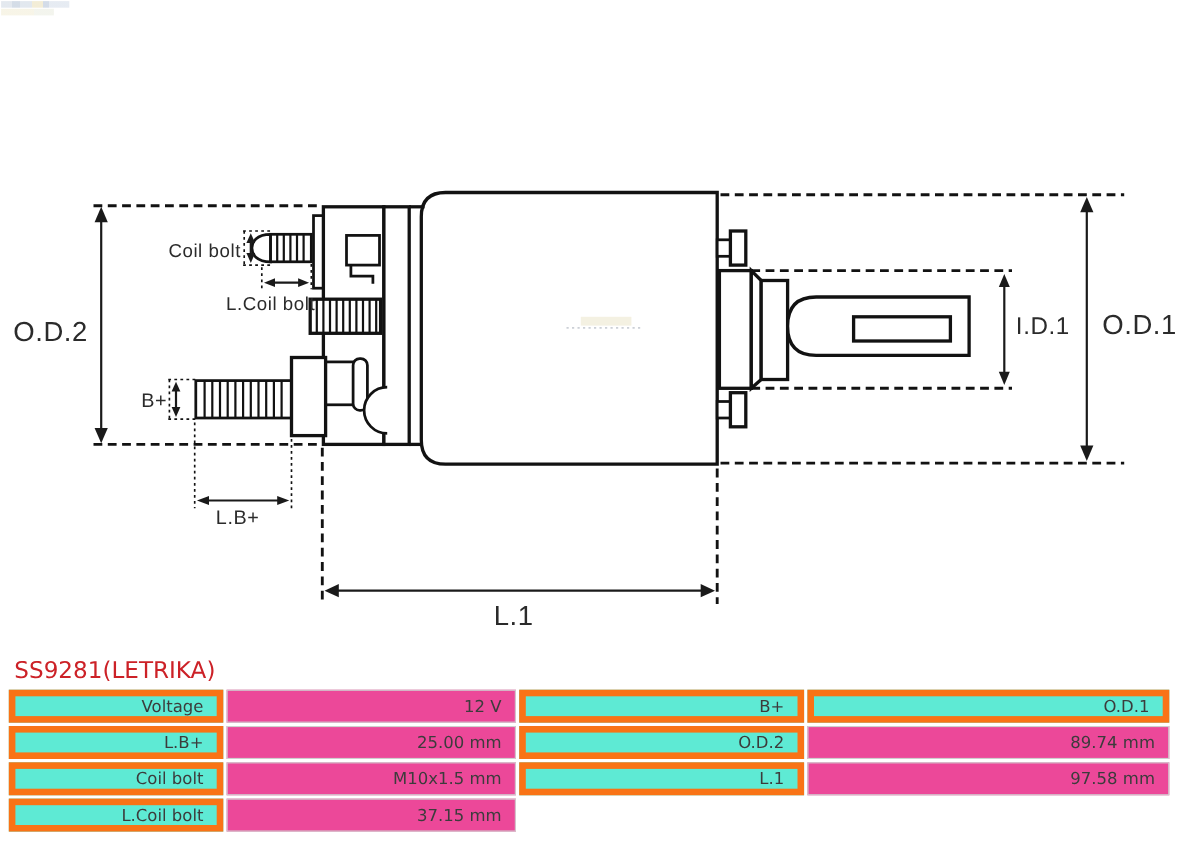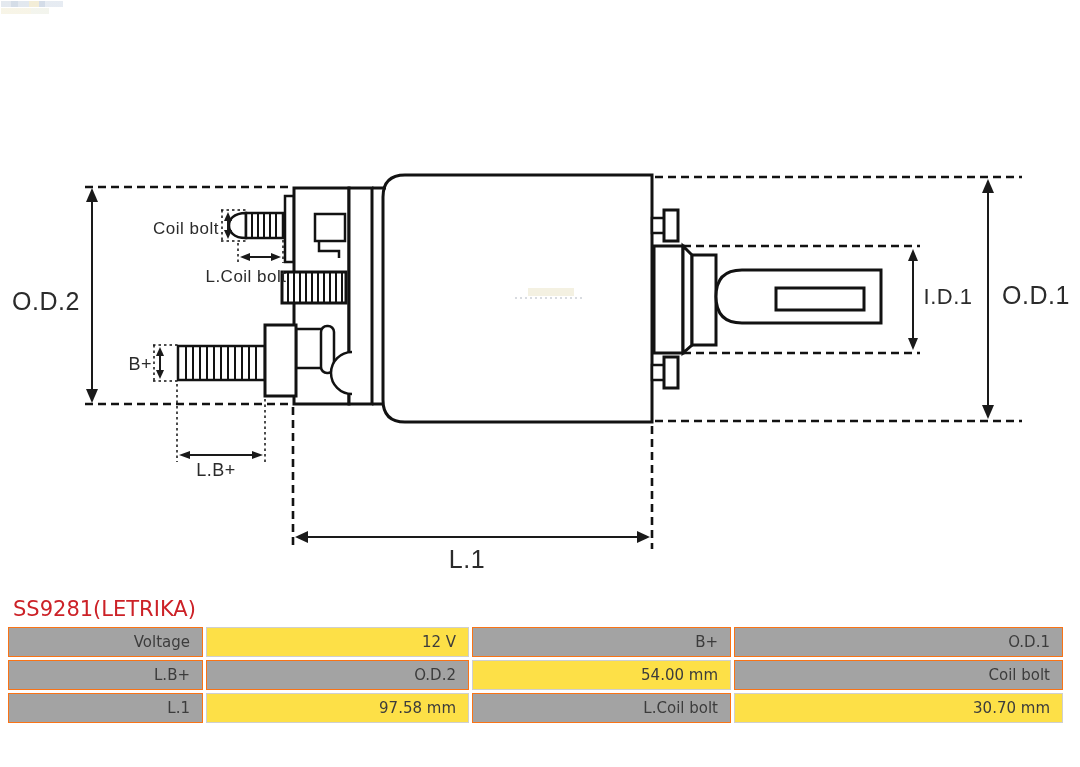--- a/index.html
+++ b/index.html
@@ -24,22 +24,22 @@
   .wmsmudge{fill:#f4f1e2;}
   
   .title{margin:6px 18px 7px 13px;font-size:21px;line-height:22px;color:#cc2127;
          font-family:"DejaVu Sans","Liberation Sans",sans-serif;}
   
   .spec{margin-left:8px;width:1055px;display:grid;
         grid-template-columns:195px 263px 259px 329px;grid-auto-rows:30px;gap:3px;}
   .cell{display:flex;align-items:center;justify-content:flex-end;
         padding-right:12px;box-sizing:border-box;font-size:15px;color:#3c3c3c;
         font-family:"DejaVu Sans","Liberation Sans",sans-serif;}
-  .cell.key{background:#a3a3a3;border:1px solid #f97316;}
-  .cell.val{background:#fde047;border:1px solid #cfcfcf;}
+  .cell.key{background:#5eead4;border:6px solid #f97316;}
+  .cell.val{background:#ec4899;border:1px solid #cfcfcf;}
 </style>
 </head>
 <body>
 
 <div class="stage">
 
   <div class="artifact-a"></div>
   <div class="artifact-b"></div>
 
   <svg width="1080" height="592" viewBox="0 0 1080 592">
@@ -165,24 +165,26 @@
 
   <div class="title">SS9281(LETRIKA)</div>
 
   <div class="spec">
     <div class="cell key">Voltage</div>
     <div class="cell val">12 V</div>
     <div class="cell key">B+</div>
 
     <div class="cell key">O.D.1</div>
     <div class="cell key">L.B+</div>
+    <div class="cell val">25.00 mm</div>
 
     <div class="cell key">O.D.2</div>
-    <div class="cell val">54.00 mm</div>
+    <div class="cell val">89.74 mm</div>
     <div class="cell key">Coil bolt</div>
+    <div class="cell val">M10x1.5 mm</div>
 
     <div class="cell key">L.1</div>
     <div class="cell val">97.58 mm</div>
     <div class="cell key">L.Coil bolt</div>
-    <div class="cell val">30.70 mm</div>
+    <div class="cell val">37.15 mm</div>
   </div>
 
 </div>
 
 </body></html>

